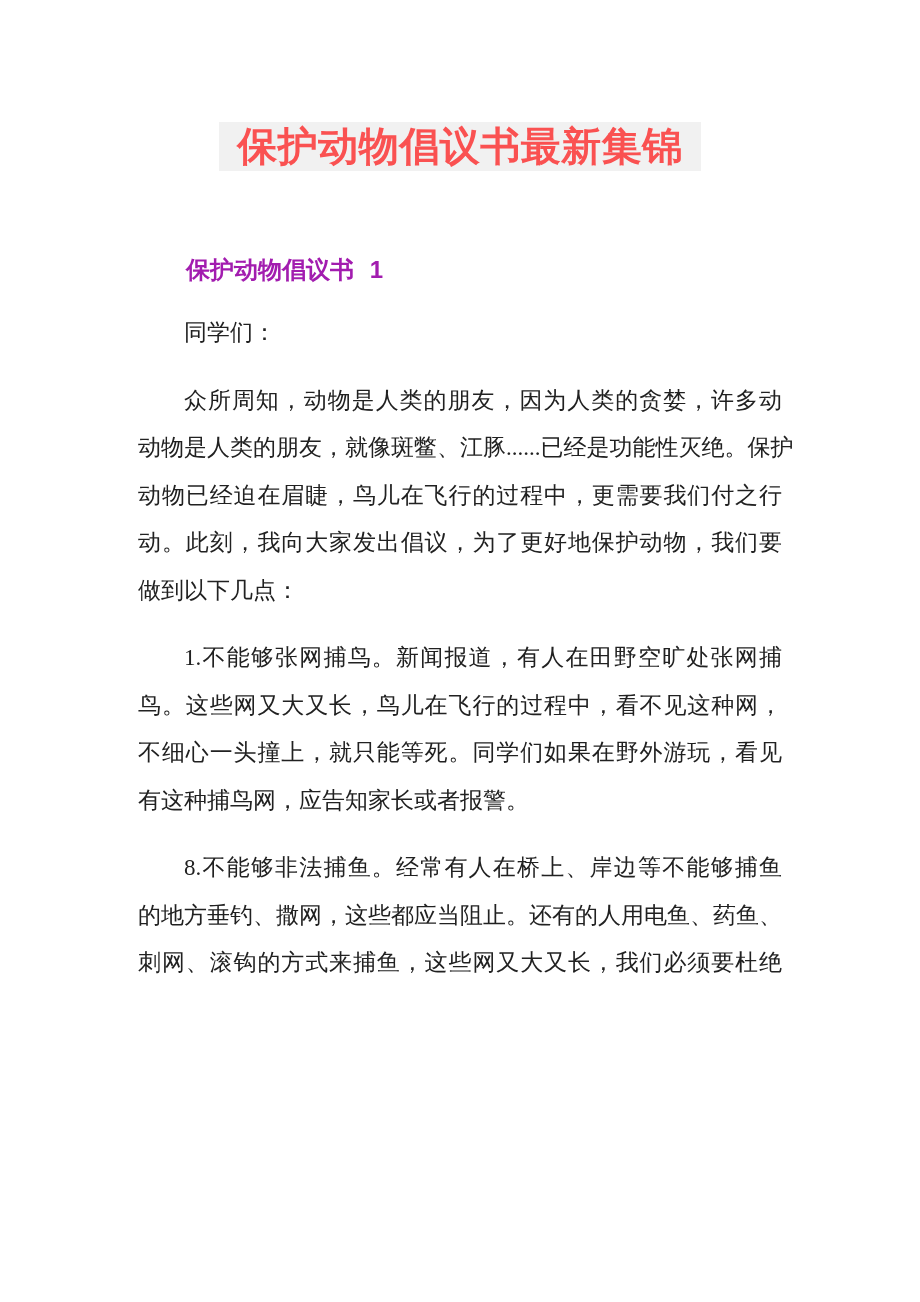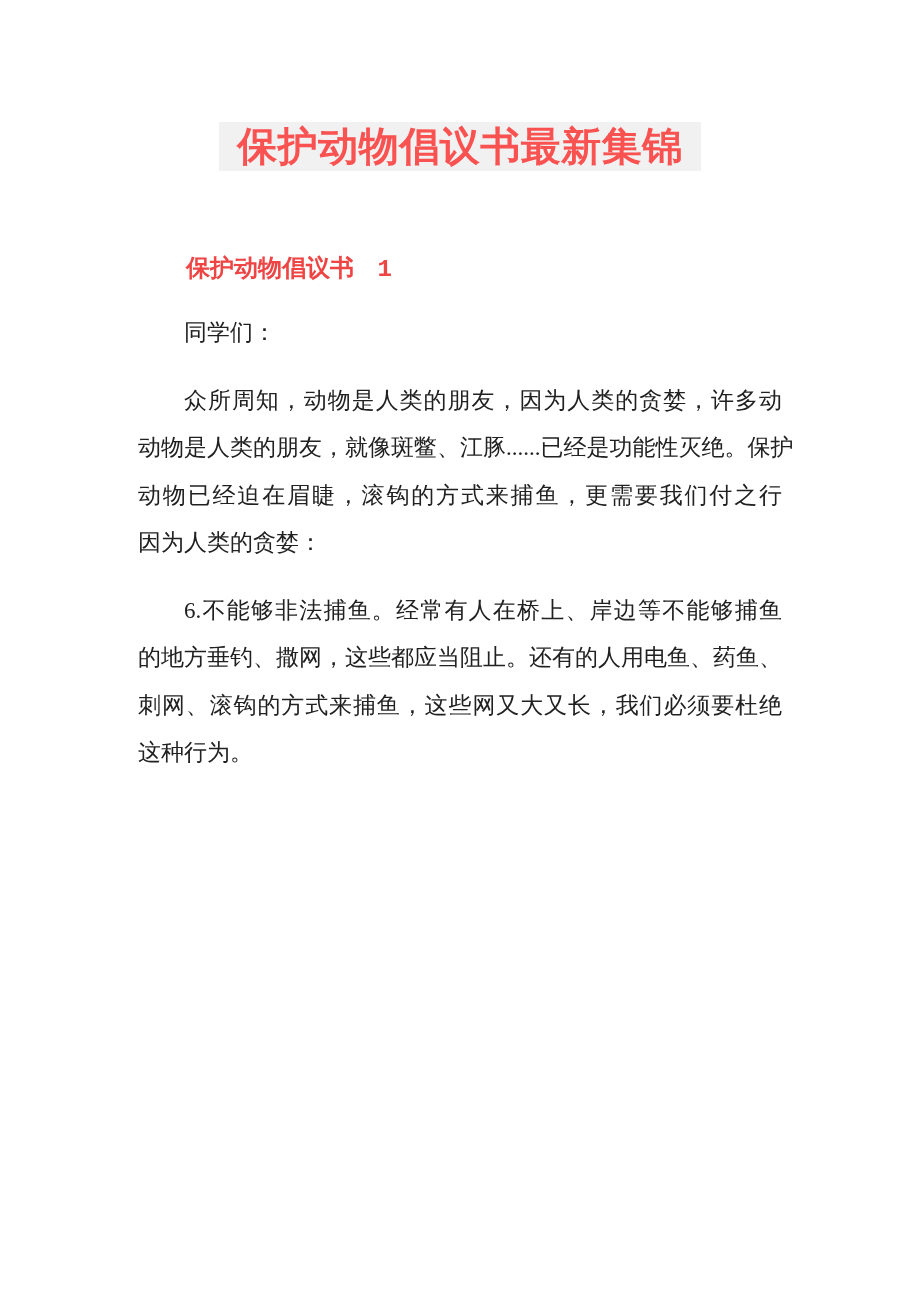--- a/index.html
+++ b/index.html
@@ -55,35 +55,41 @@
   }
 </style>
 </head>
 <body>
 
 <div class="page">
   <div class="title-wrap">
     <h1 class="doc-title" style="color: rgb(250, 81, 81); background: rgb(241, 241, 241);">保护动物倡议书最新集锦</h1>
   </div>
 
-  <h2 class="section-heading" style="color: #ef4444; font-family: Liberation Mono, monospace;">
+  <h2 class="section-heading" style="color: #a21caf;">
     <span>保护动物倡议书</span>
     <span class="num">1</span>
   </h2>
 
   <div class="doc-body" id="doc-body" style="color: rgb(33, 33, 33);">
       <div class="para">
         <div class="line first last">同学们：</div>
       </div>
       <div class="para">
         <div class="line first">众所周知，动物是人类的朋友，因为人类的贪婪，许多动</div>
         <div class="line">动物是人类的朋友，就像斑鳖、江豚......已经是功能性灭绝。保护</div>
-        <div class="line">动物已经迫在眉睫，滚钩的方式来捕鱼，更需要我们付之行</div>
-        <div class="line last">因为人类的贪婪：</div>
+        <div class="line">动物已经迫在眉睫，鸟儿在飞行的过程中，更需要我们付之行</div>
+        <div class="line">动。此刻，我向大家发出倡议，为了更好地保护动物，我们要</div>
+        <div class="line last">做到以下几点：</div>
       </div>
       <div class="para">
-        <div class="line first">6.不能够非法捕鱼。经常有人在桥上、岸边等不能够捕鱼</div>
+        <div class="line first">1.不能够张网捕鸟。新闻报道，有人在田野空旷处张网捕</div>
+        <div class="line">鸟。这些网又大又长，鸟儿在飞行的过程中，看不见这种网，</div>
+        <div class="line">不细心一头撞上，就只能等死。同学们如果在野外游玩，看见</div>
+        <div class="line last">有这种捕鸟网，应告知家长或者报警。</div>
+      </div>
+      <div class="para">
+        <div class="line first">8.不能够非法捕鱼。经常有人在桥上、岸边等不能够捕鱼</div>
         <div class="line">的地方垂钓、撒网，这些都应当阻止。还有的人用电鱼、药鱼、</div>
         <div class="line">刺网、滚钩的方式来捕鱼，这些网又大又长，我们必须要杜绝</div>
-        <div class="line last">这种行为。</div>
       </div>
     </div>
 </div>
 
 </body></html>

